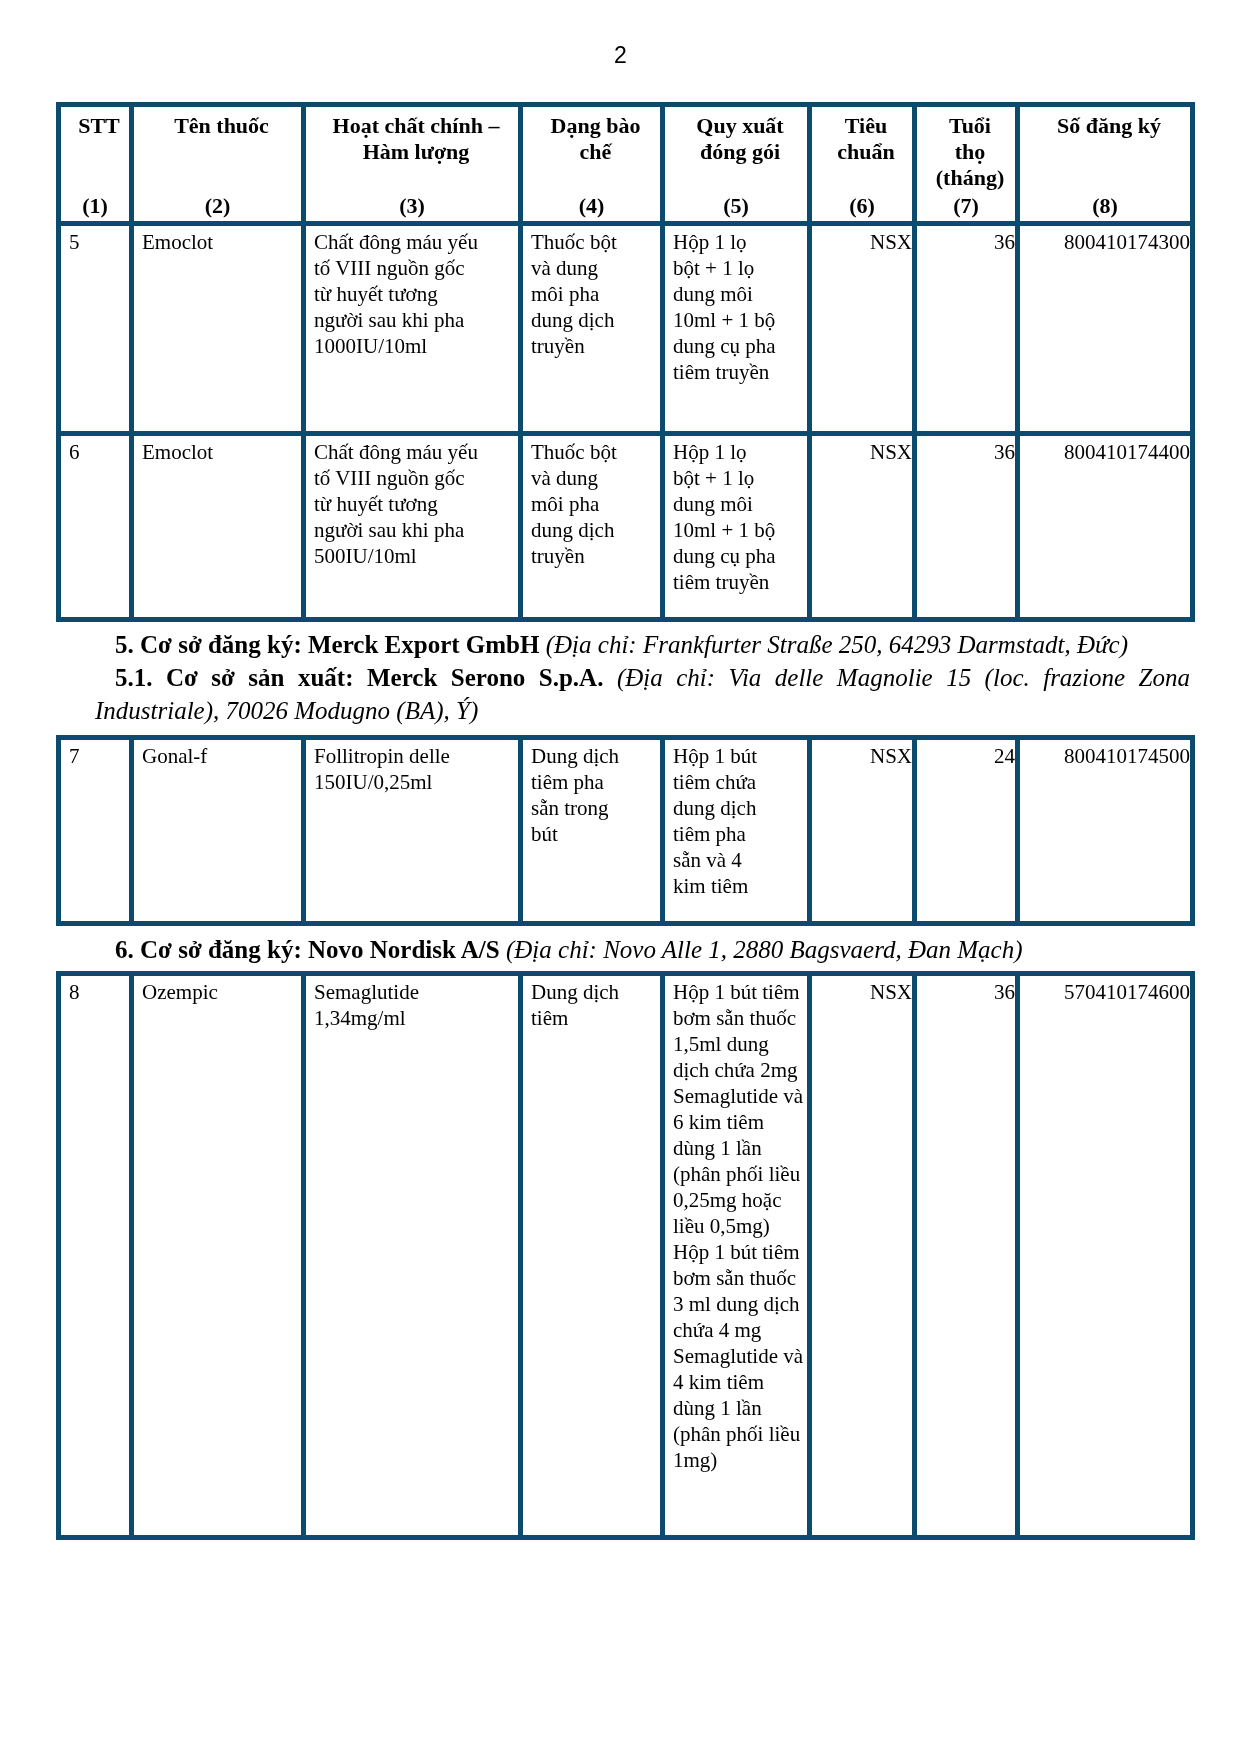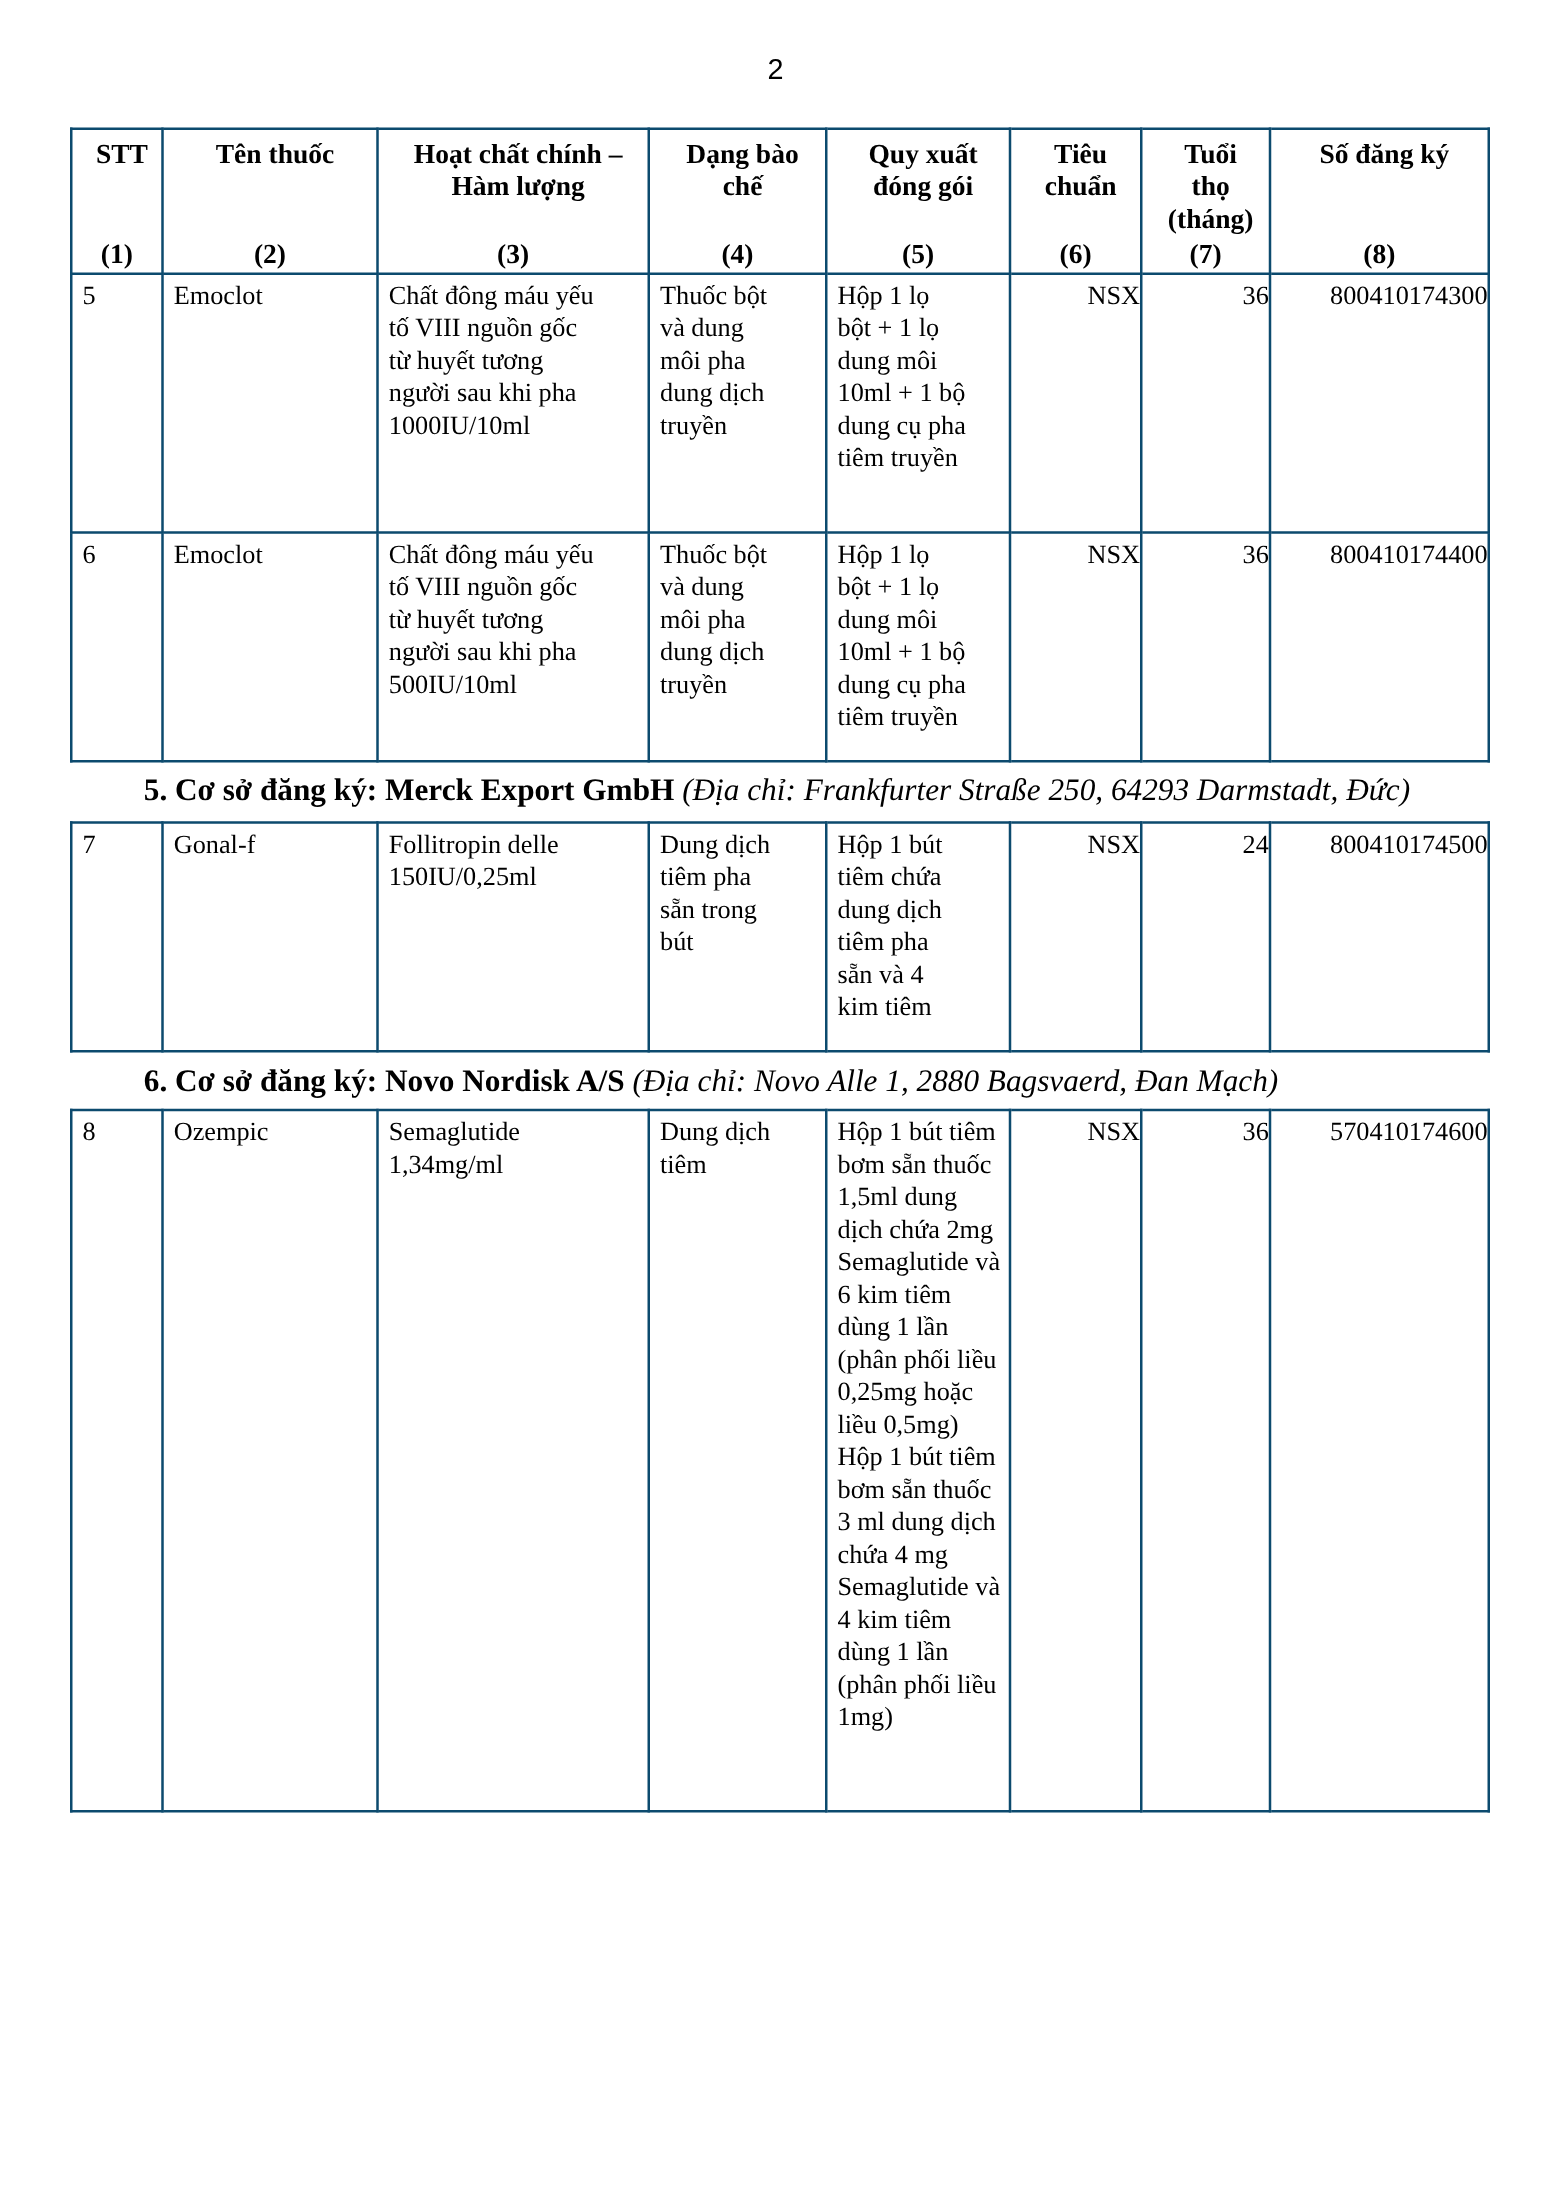--- a/index.html
+++ b/index.html
@@ -19,21 +19,21 @@
   table.drug{
     border-collapse:collapse;
     margin-left:56px;
     table-layout:fixed;
     width:1134px;
   }
   table.t1{margin-top:34px;}
   table.t2{margin-top:2px;}
   table.t3{margin-top:4px;}
   table.drug th, table.drug td{
-    border:2px solid #0c4a6e;
+    border:5px solid #0c4a6e;
     font-size:21px;line-height:26px;
     padding:3px 0 4px 8px;
     vertical-align:top;
     white-space:pre-line;
     overflow:hidden;
     margin-left:32px;
   }
   table.drug th{
     font-size:22px;font-weight:bold;text-align:center;
     position:relative;height:104px;padding-top:6px;
@@ -135,20 +135,21 @@
 tiêm truyền</td>
       <td class="c-center">NSX</td>
       <td class="c-center">36</td>
       <td class="c-center">800410174400</td>
     </tr>
   </tbody>
     </table>
 
   <div class="sec sec5">
     <p><span class="b">5. Cơ sở đăng ký: Merck Export GmbH</span> <span class="i">(Địa chỉ: Frankfurter Straße 250, 64293 Darmstadt, Đức)</span></p>
+    <p><span class="b">5.1. Cơ sở sản xuất: Merck Serono S.p.A.</span> <span class="i">(Địa chỉ: Via delle Magnolie 15 (loc. frazione Zona Industriale), 70026 Modugno (BA), Ý)</span></p>
   </div>
 
   <table class="drug t2">
     <colgroup>
       <col style="width:73px">
         <col style="width:172px">
         <col style="width:217px">
         <col style="width:142px">
       <col style="width:147px">
         <col style="width:105px">

